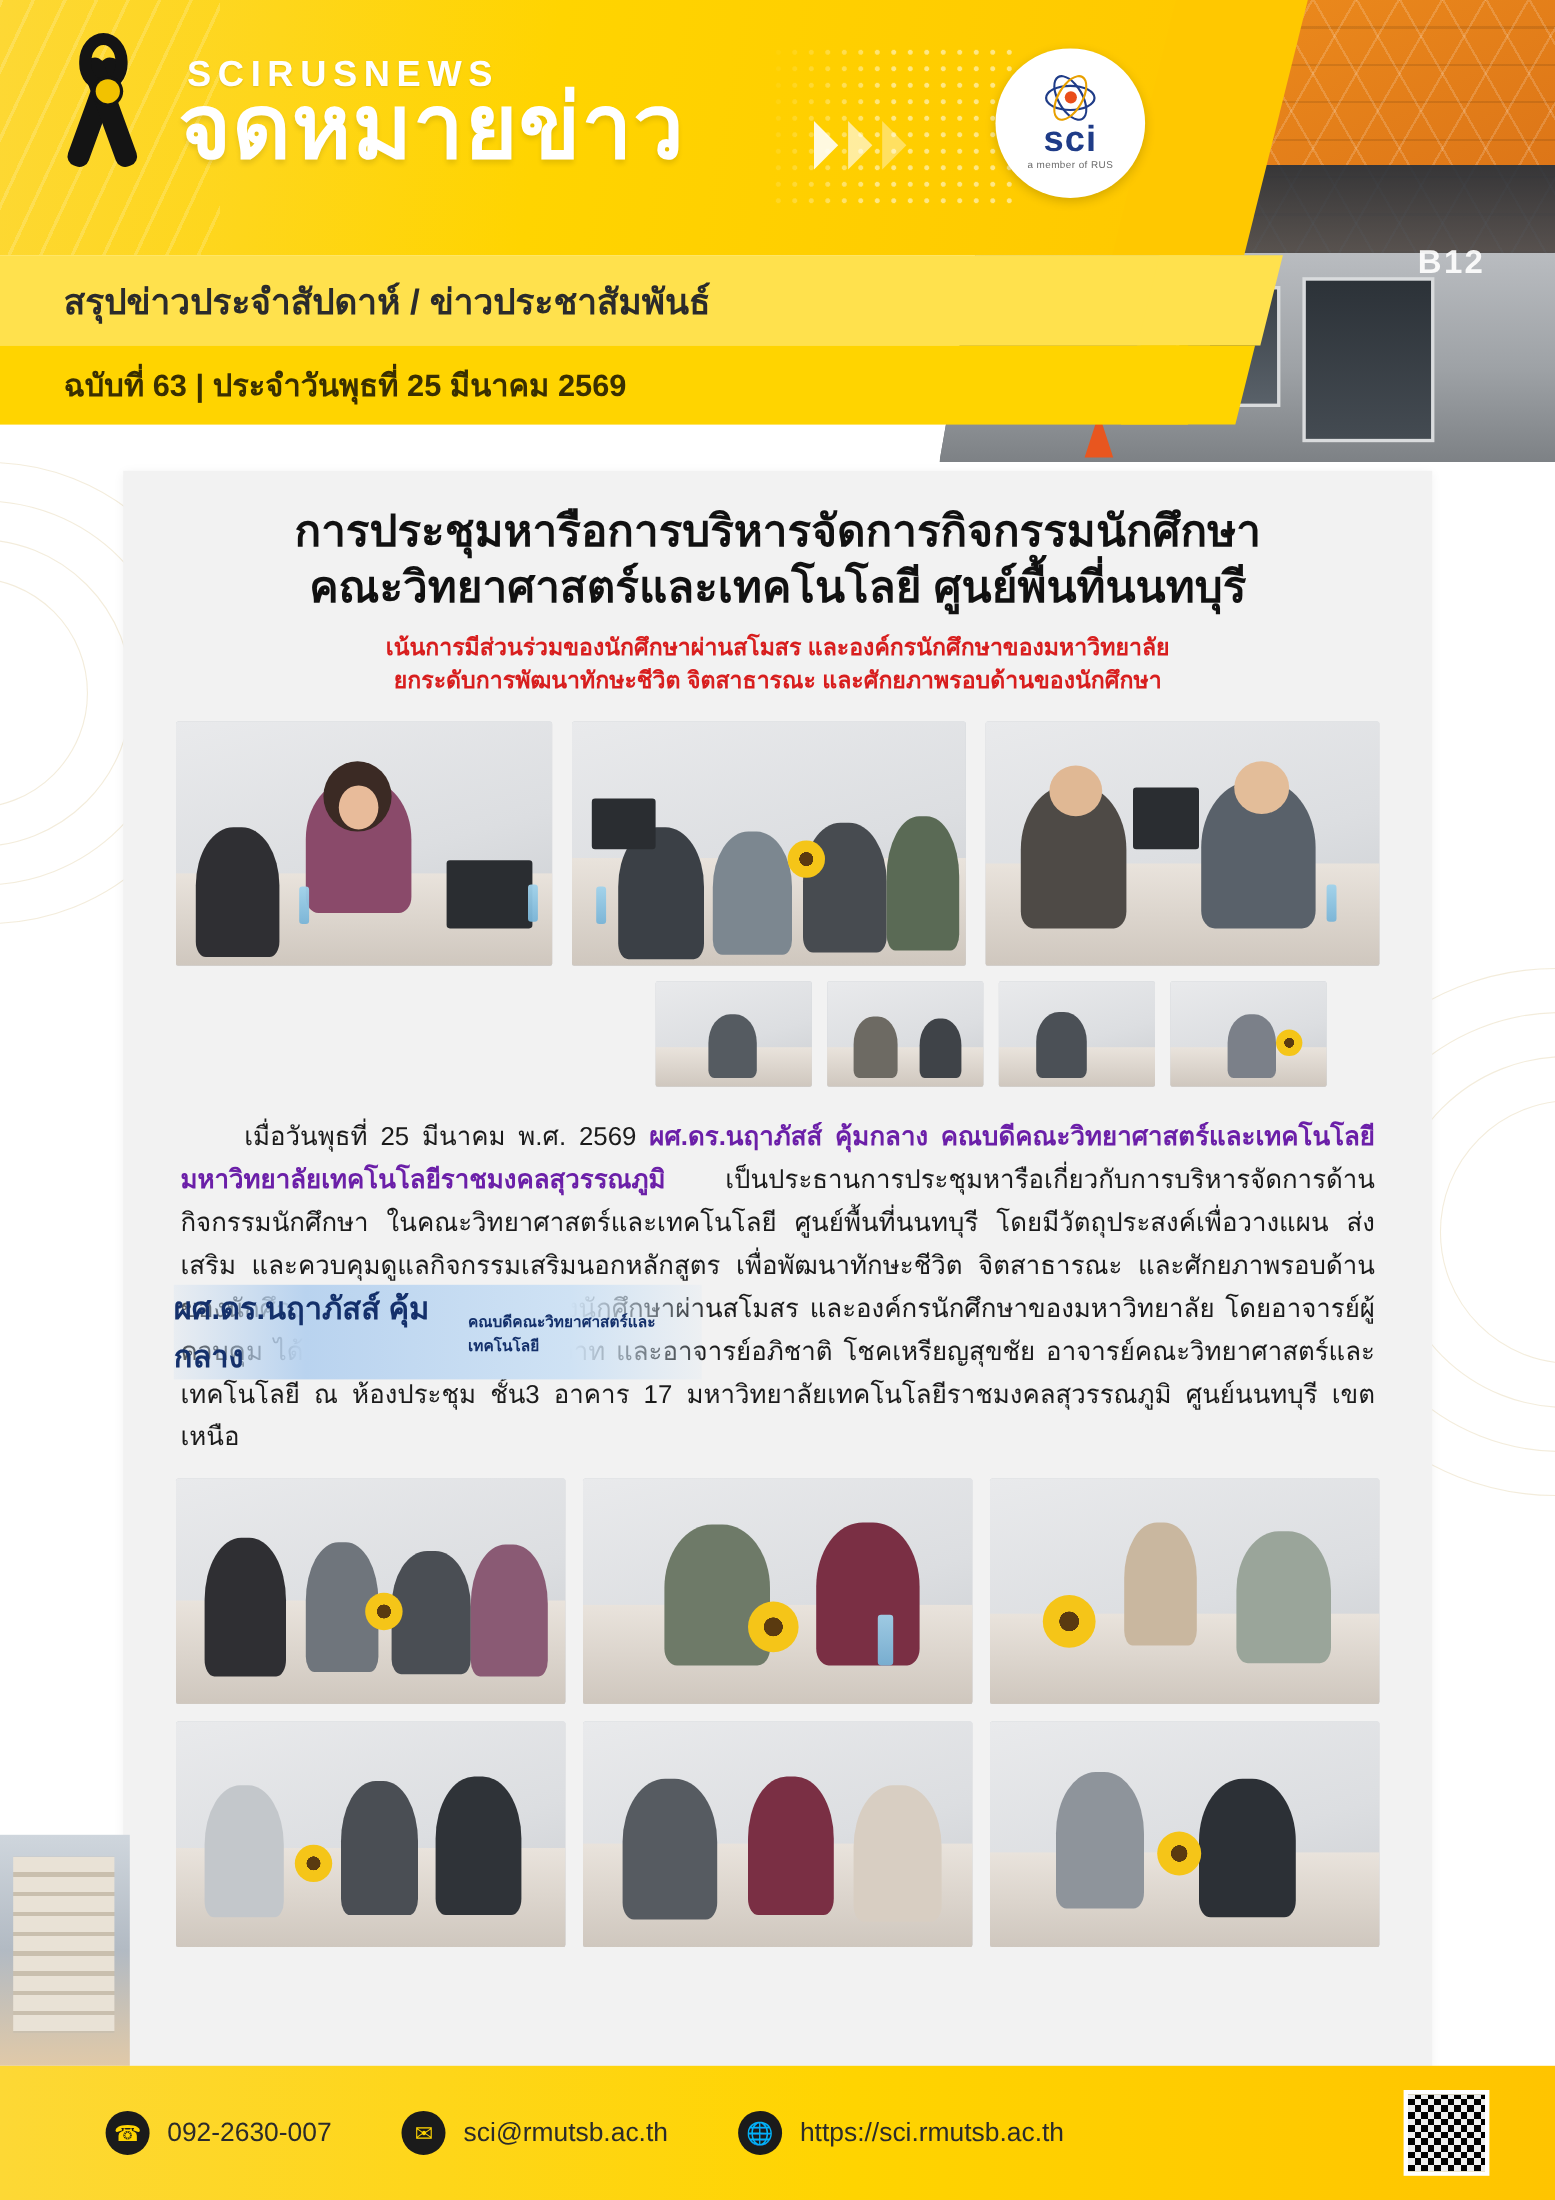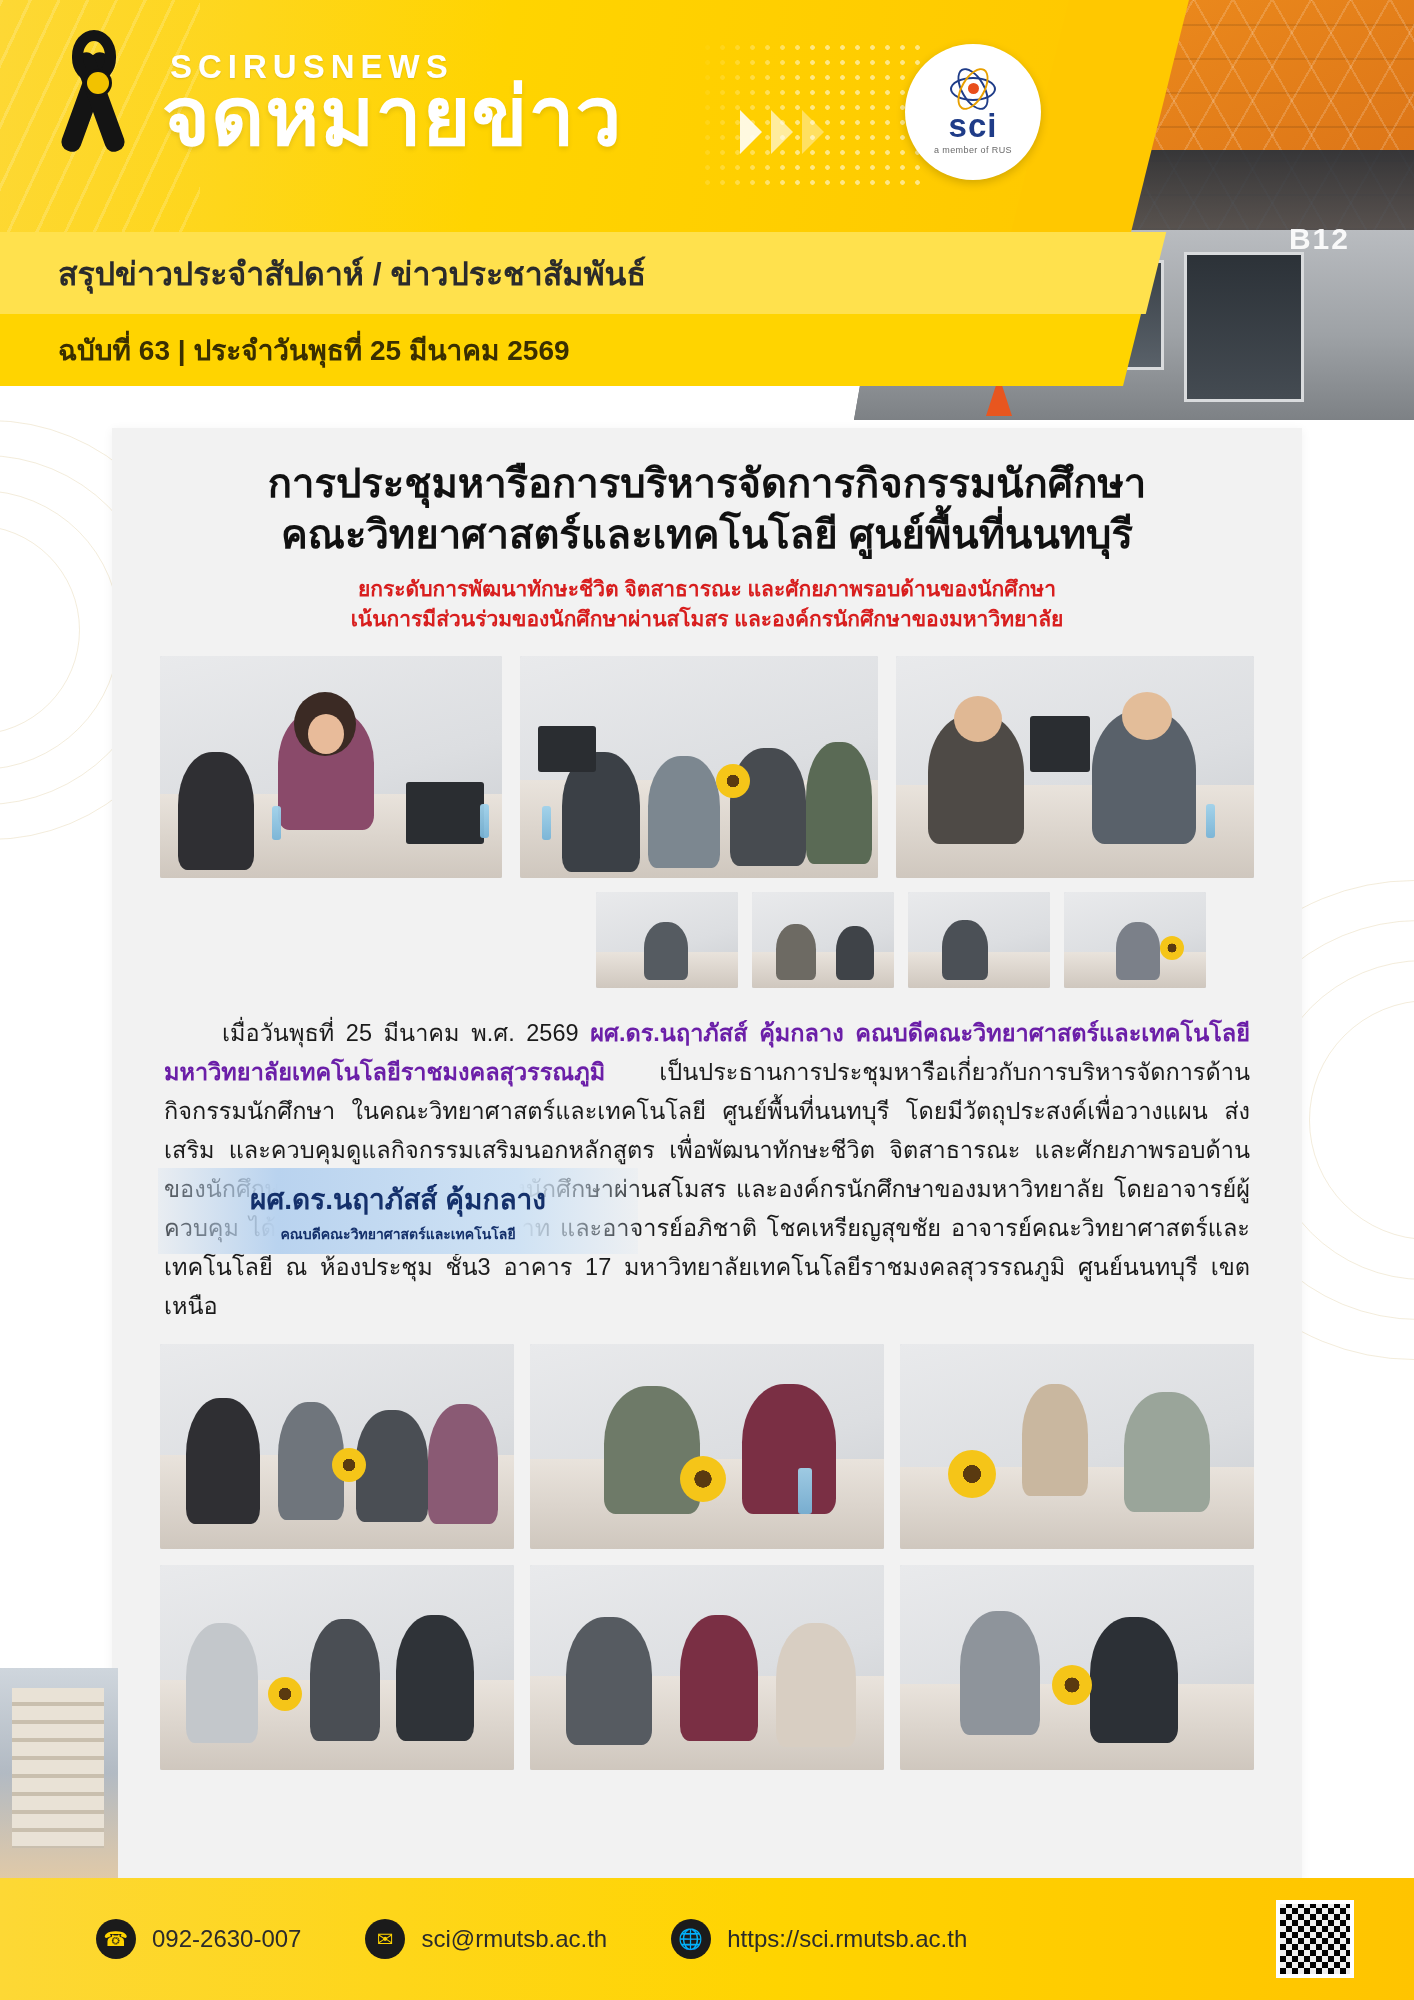--- a/index.html
+++ b/index.html
@@ -373,21 +373,20 @@
     padding-right: 48px;
   }
   .p4, .p5, .p6, .p7 { width: 142px; height: 96px; }
 
   .name-plate {
     position: absolute;
     left: 46px; top: 740px;
     width: 480px; height: 86px;
     background: linear-gradient(90deg, rgba(206,222,240,.25) 0%, #b9d3ef 25%, #cfe2f4 75%, rgba(207,226,244,.15) 100%);
     display: flex;
-    flex-direction: column;
     justify-content: center;
     align-items: center;
   }
   .name-plate .n1 {
     font-size: 28px; font-weight: 700; color: #14306b;
   }
   .name-plate .n2 {
     font-size: 14px; font-weight: 700; color: #14306b; margin-top: 2px;
   }
 
@@ -529,22 +528,22 @@
   </div>
 
   <div class="card">
 
     <div class="headline">
       <div>การประชุมหารือการบริหารจัดการกิจกรรมนักศึกษา</div>
       <div>คณะวิทยาศาสตร์และเทคโนโลยี ศูนย์พื้นที่นนทบุรี</div>
     </div>
 
     <div class="subhead">
+      <div>เน้นการมีส่วนร่วมของนักศึกษาผ่านสโมสร และองค์กรนักศึกษาของมหาวิทยาลัย</div>
       <div>ยกระดับการพัฒนาทักษะชีวิต จิตสาธารณะ และศักยภาพรอบด้านของนักศึกษา</div>
-      <div>เน้นการมีส่วนร่วมของนักศึกษาผ่านสโมสร และองค์กรนักศึกษาของมหาวิทยาลัย</div>
     </div>
 
     <div class="photo-row1">
       <div class="ph p1">
         <div class="wall"></div>
         <div class="tbl"></div>
         <div class="person" style="left:118px; top:52px; width:96px; height:122px; background:#8a4a6a;"></div>
         <div class="person" style="left:134px; top:36px; width:62px; height:64px; border-radius:50%; background:#3b2a24;"></div>
         <div class="person" style="left:148px; top:58px; width:36px; height:40px; border-radius:50%; background:#e8bb9a;"></div>
         <div class="person" style="left:18px; top:96px; width:76px; height:118px; background:#2f2f33;"></div>

